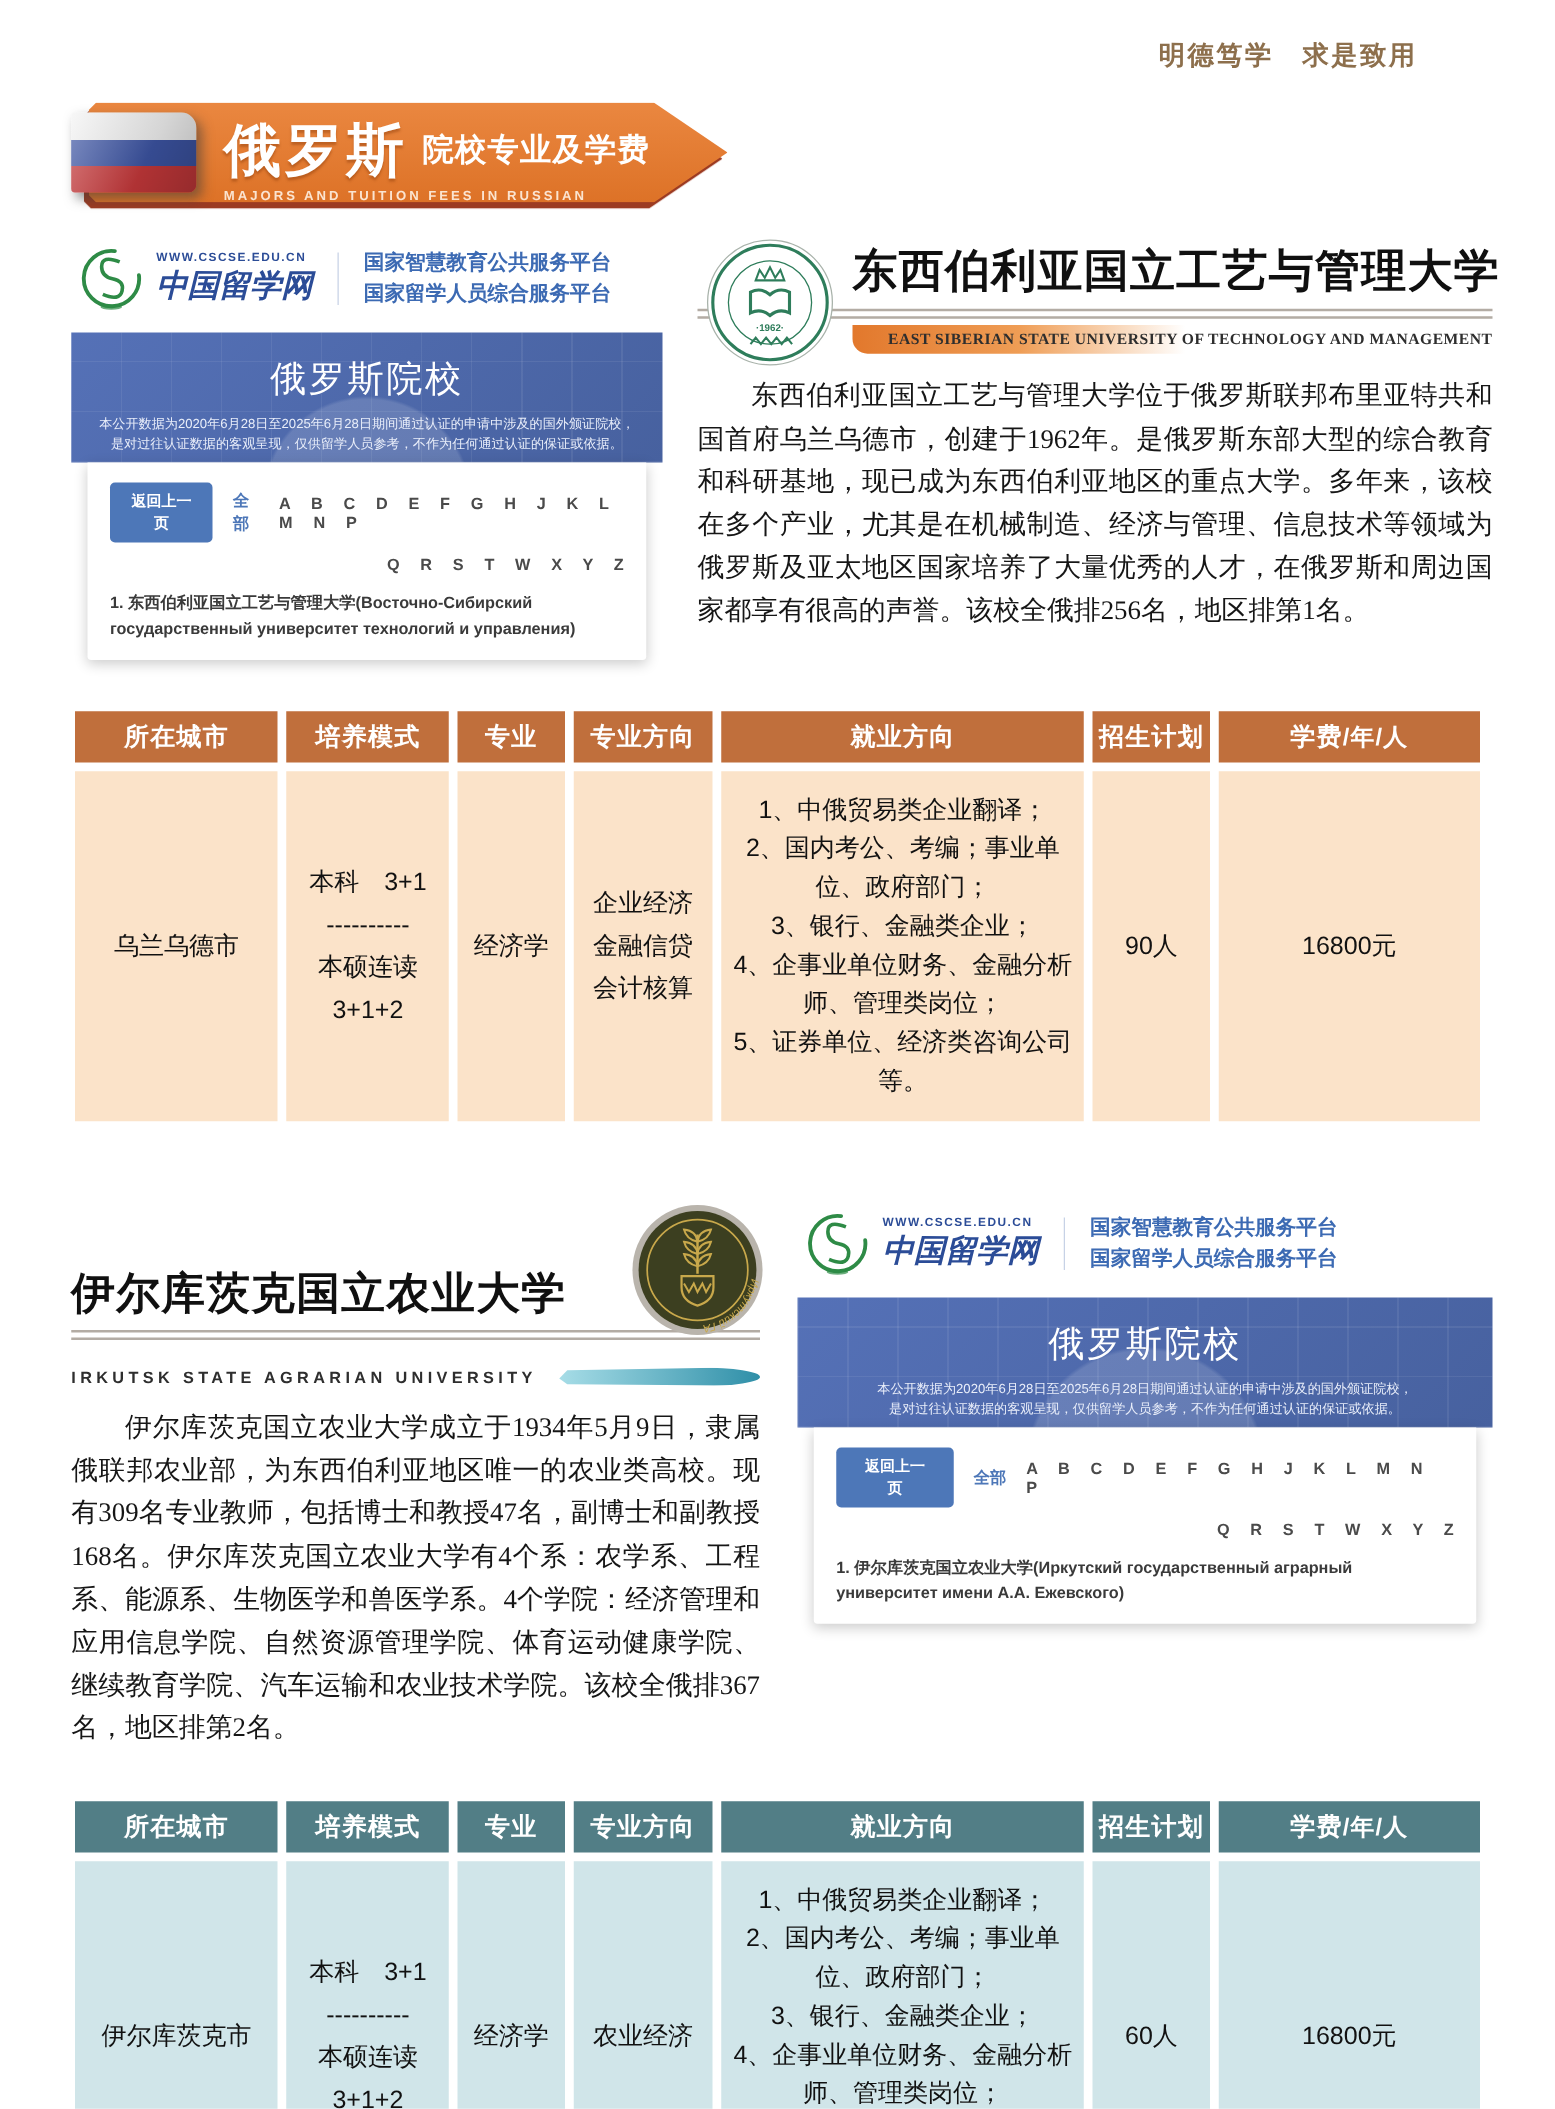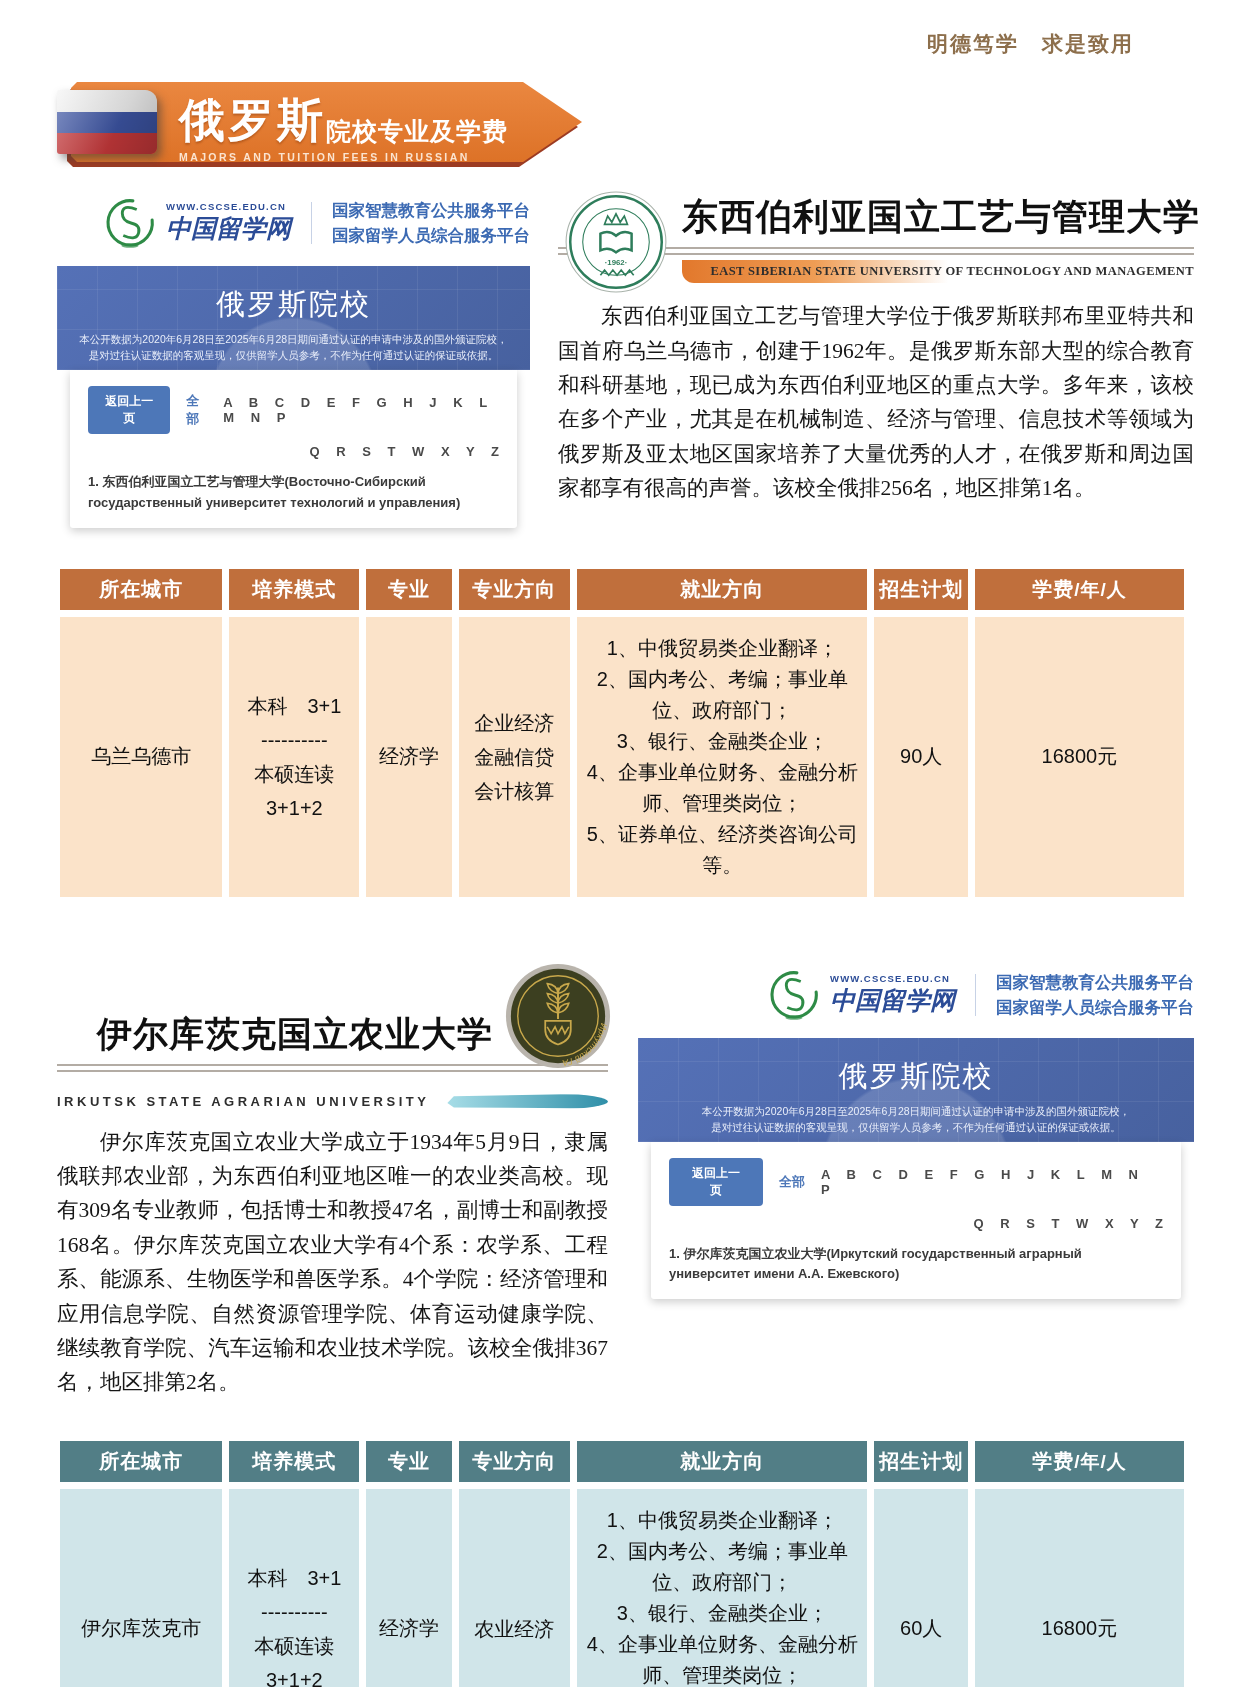--- a/index.html
+++ b/index.html
@@ -27,37 +27,37 @@
         border-radius:3px 12px 6px 3px;box-shadow:4px 5px 9px rgba(60,60,60,.55);}
   .flag-gloss{position:absolute;inset:0;border-radius:inherit;
         background:linear-gradient(115deg,rgba(255,255,255,.35),rgba(0,0,0,.12) 60%,rgba(0,0,0,.25));}
   .banner{position:absolute;left:14px;top:0;width:511px;height:80px;z-index:2;
         filter:drop-shadow(-4px 5px 0 var(--banner-shadow));}
   .banner-shape{width:100%;height:100%;
         background:linear-gradient(180deg,#ea8740,#dd7227);
         clip-path:polygon(6px 0,452px 0,511px 40px,452px 80px,6px 80px,0 74px,0 6px);
         display:flex;flex-direction:column;justify-content:center;
         padding:0 40px 0 108px;color:#fff;}
-  .banner-top{display:flex;align-items:flex-end;margin-top:28px;}
+  .banner-top{display:flex;align-items:center;gap:12px;margin-top:28px;}
   .banner-country{font:900 46px/1 "Liberation Serif",serif;letter-spacing:3px;
         text-shadow:0 2px 2px rgba(140,60,10,.45);}
   .banner-sub{font:900 25px/1 "Liberation Sans",sans-serif;letter-spacing:1px;}
   .banner-en{margin-top:7px;font:700 10.5px "Liberation Sans",sans-serif;
         letter-spacing:2.4px;color:#fbe4d0;}
 
   
   .row1{display:flex;gap:28px;margin:30px 50px 0 57px;}
   .col-left1{width:473px;flex:none;}
   .col-right1{flex:1;min-width:0;}
   .row2{display:flex;gap:30px;margin:60px 50px 0 57px;}
   .col-left2{flex:1;min-width:0;}
   .col-right2{width:556px;flex:none;}
 
   
-  .cscse-row{display:flex;align-items:center;gap:10px;padding-left:6px;height:62px;justify-content:flex-end;}
+  .cscse-row{display:flex;align-items:center;gap:10px;padding-left:6px;height:62px;}
   .cscse-mid{display:flex;flex-direction:column;line-height:1.1;}
   .cscse-url{font:700 9.5px "Liberation Sans",sans-serif;color:var(--navy);letter-spacing:1.2px;}
   .cscse-name{font:italic 700 25px "DejaVu Serif",serif;color:var(--navy);}
   .cscse-div{width:1px;height:42px;background:#c7d2e6;margin:0 10px;}
   .cscse-platform{font:700 16.5px "Liberation Sans",sans-serif;color:var(--platform-blue);line-height:1.5;}
 
   
   .portal-blue{margin-top:12px;height:104px;padding-top:24px;text-align:center;color:#fff;
      background:
        radial-gradient(circle at 50% 130%, rgba(255,255,255,.14) 0 30%, transparent 31%),
@@ -88,21 +88,21 @@
       background:linear-gradient(90deg,var(--accent-orange) 0,#ef9d55 26%,rgba(255,255,255,0) 52%);
       border-radius:0 0 0 12px;}
   .uni1-en{font:700 12.5px "Liberation Serif",serif;color:#2e2e2e;letter-spacing:.4px;}
 
   .uni-para{margin-top:16px;font:400 21.5px/1.6 "Liberation Serif",serif;color:#161616;
             text-align:justify;text-indent:2em;}
 
   
   .uni2-header{position:relative;margin-top:50px;padding-right:132px;}
   .uni2-logo{position:absolute;right:-4px;top:-52px;z-index:2;}
-  .uni2-name{font:900 35px/1.2 "Liberation Serif",serif;color:#101010;letter-spacing:1px;white-space:nowrap;margin-left:40px;}
+  .uni2-name{font:900 35px/1.2 "Liberation Serif",serif;color:#101010;letter-spacing:1px;white-space:nowrap;}
   .uni2-header .rules{margin-right:-132px;}
   .uni2-en-row{display:flex;align-items:center;gap:18px;margin-top:22px;margin-right:-132px;}
   .uni2-en{font:700 13px "Liberation Sans",sans-serif;letter-spacing:3.5px;color:#2e2e2e;white-space:nowrap;}
   .swoosh{flex:1;height:15px;background:linear-gradient(90deg,#a7dde7,#2f8fa8);
           border-radius:0 60% 60% 0 / 0 100% 100% 0;
           clip-path:polygon(0 62%,4% 18%,100% 0,100% 100%,4% 92%);}
 
   
   table.info{border-collapse:separate;border-spacing:7px;table-layout:fixed;
              width:1138px;margin:34px auto 0;}

